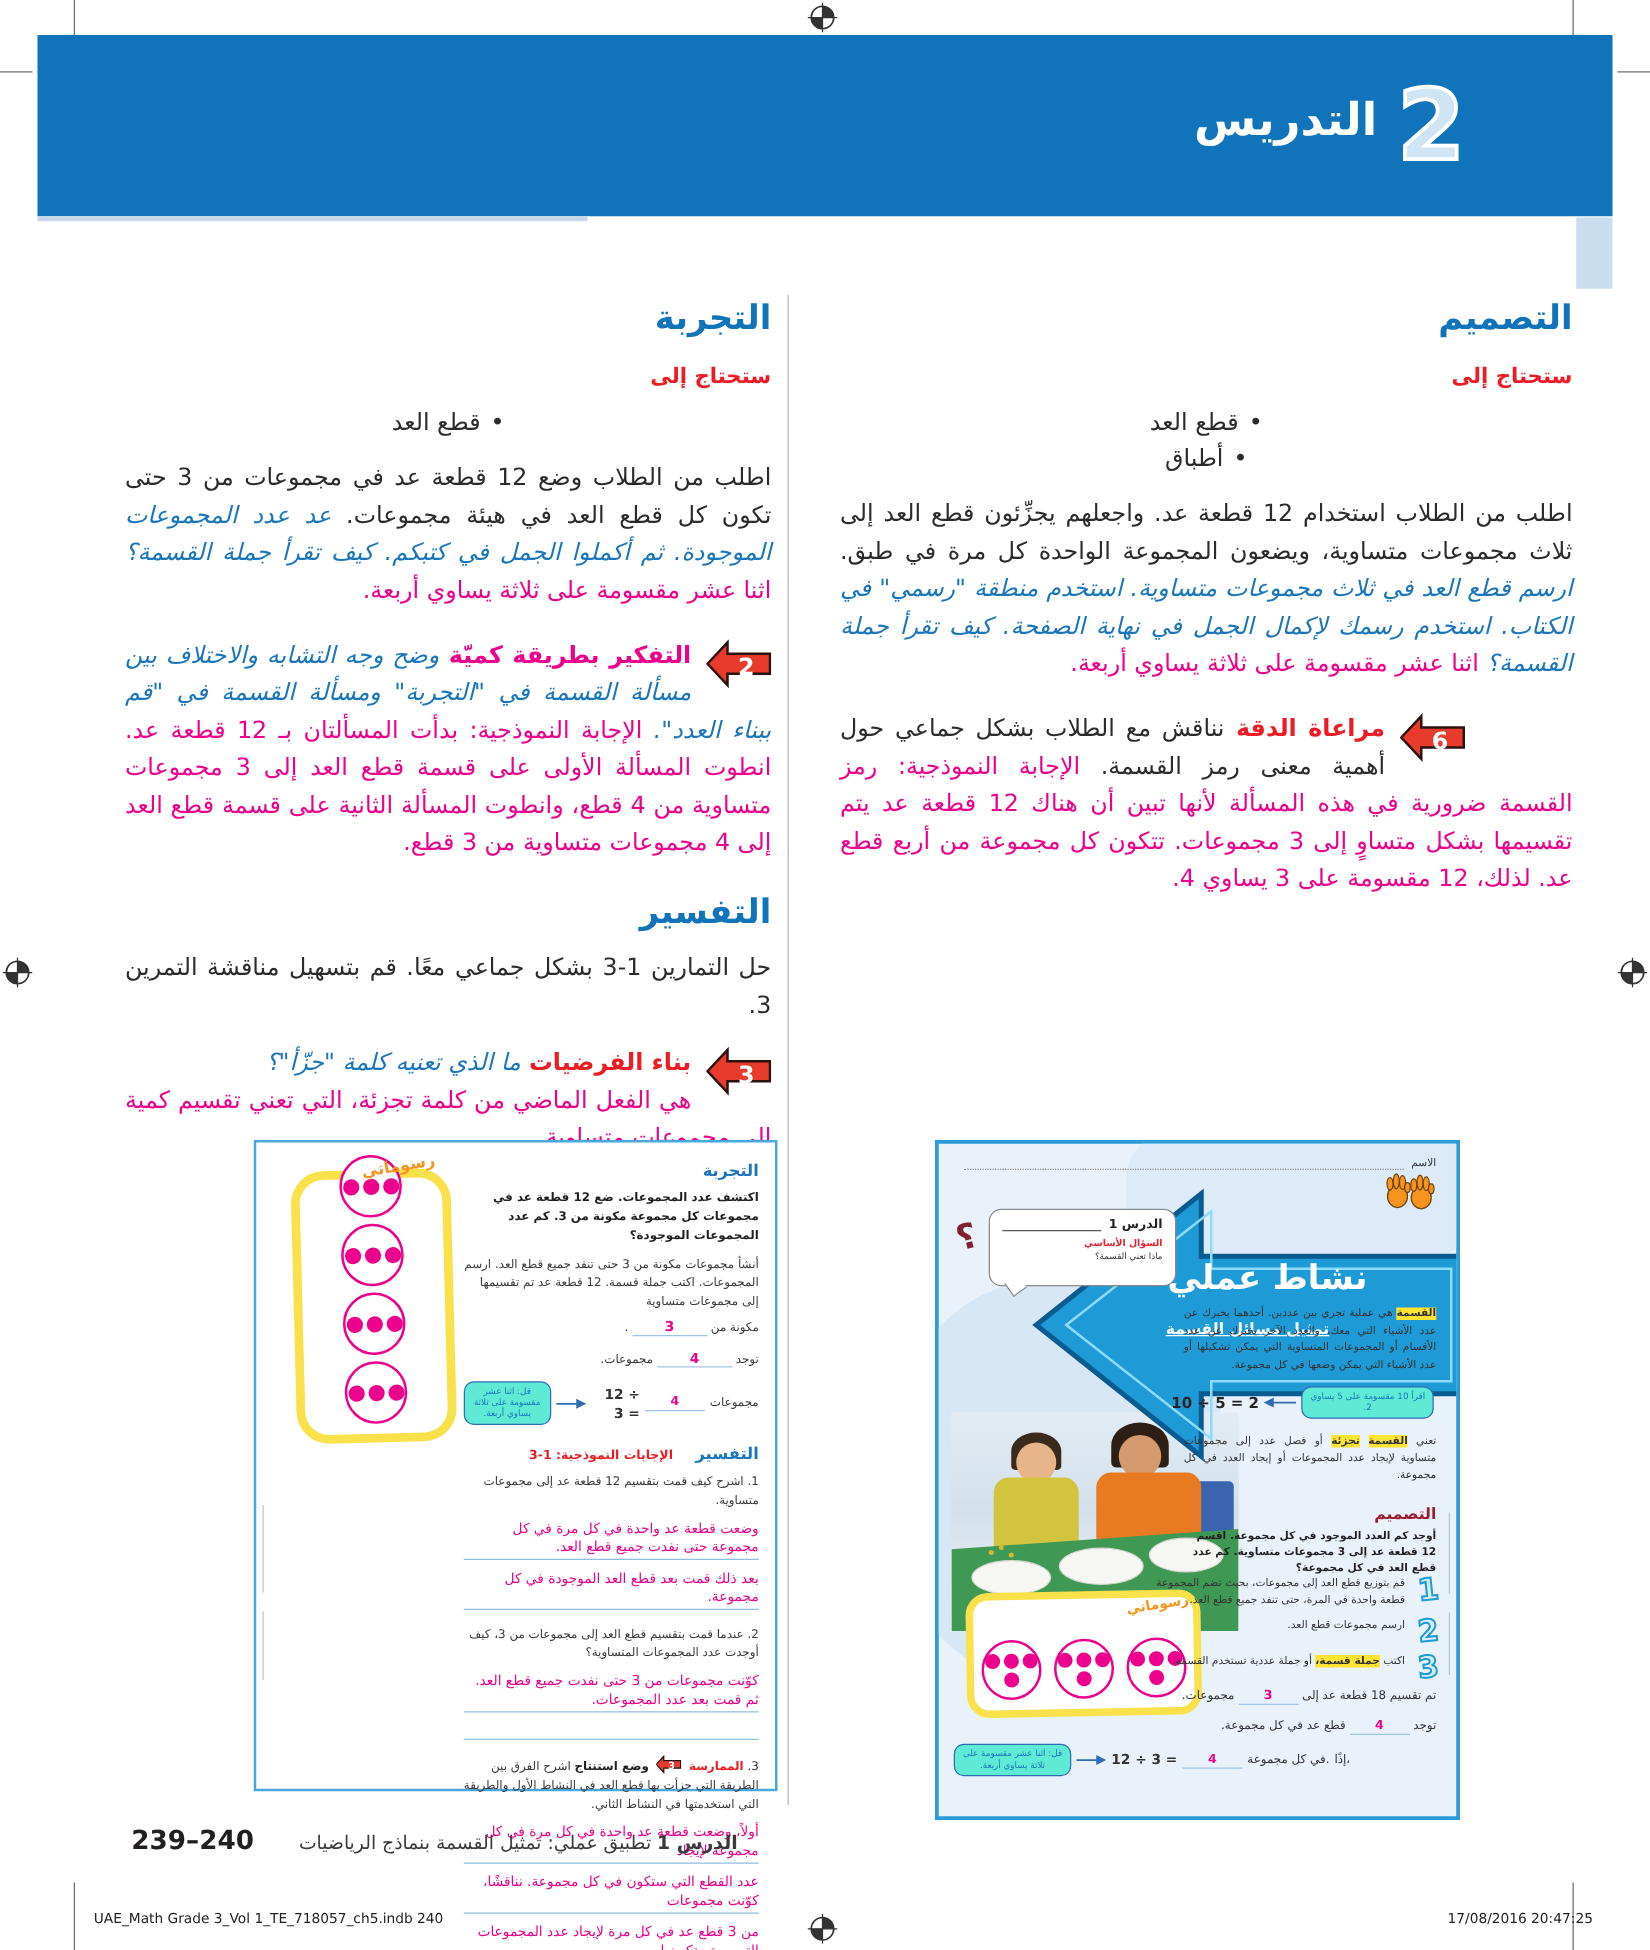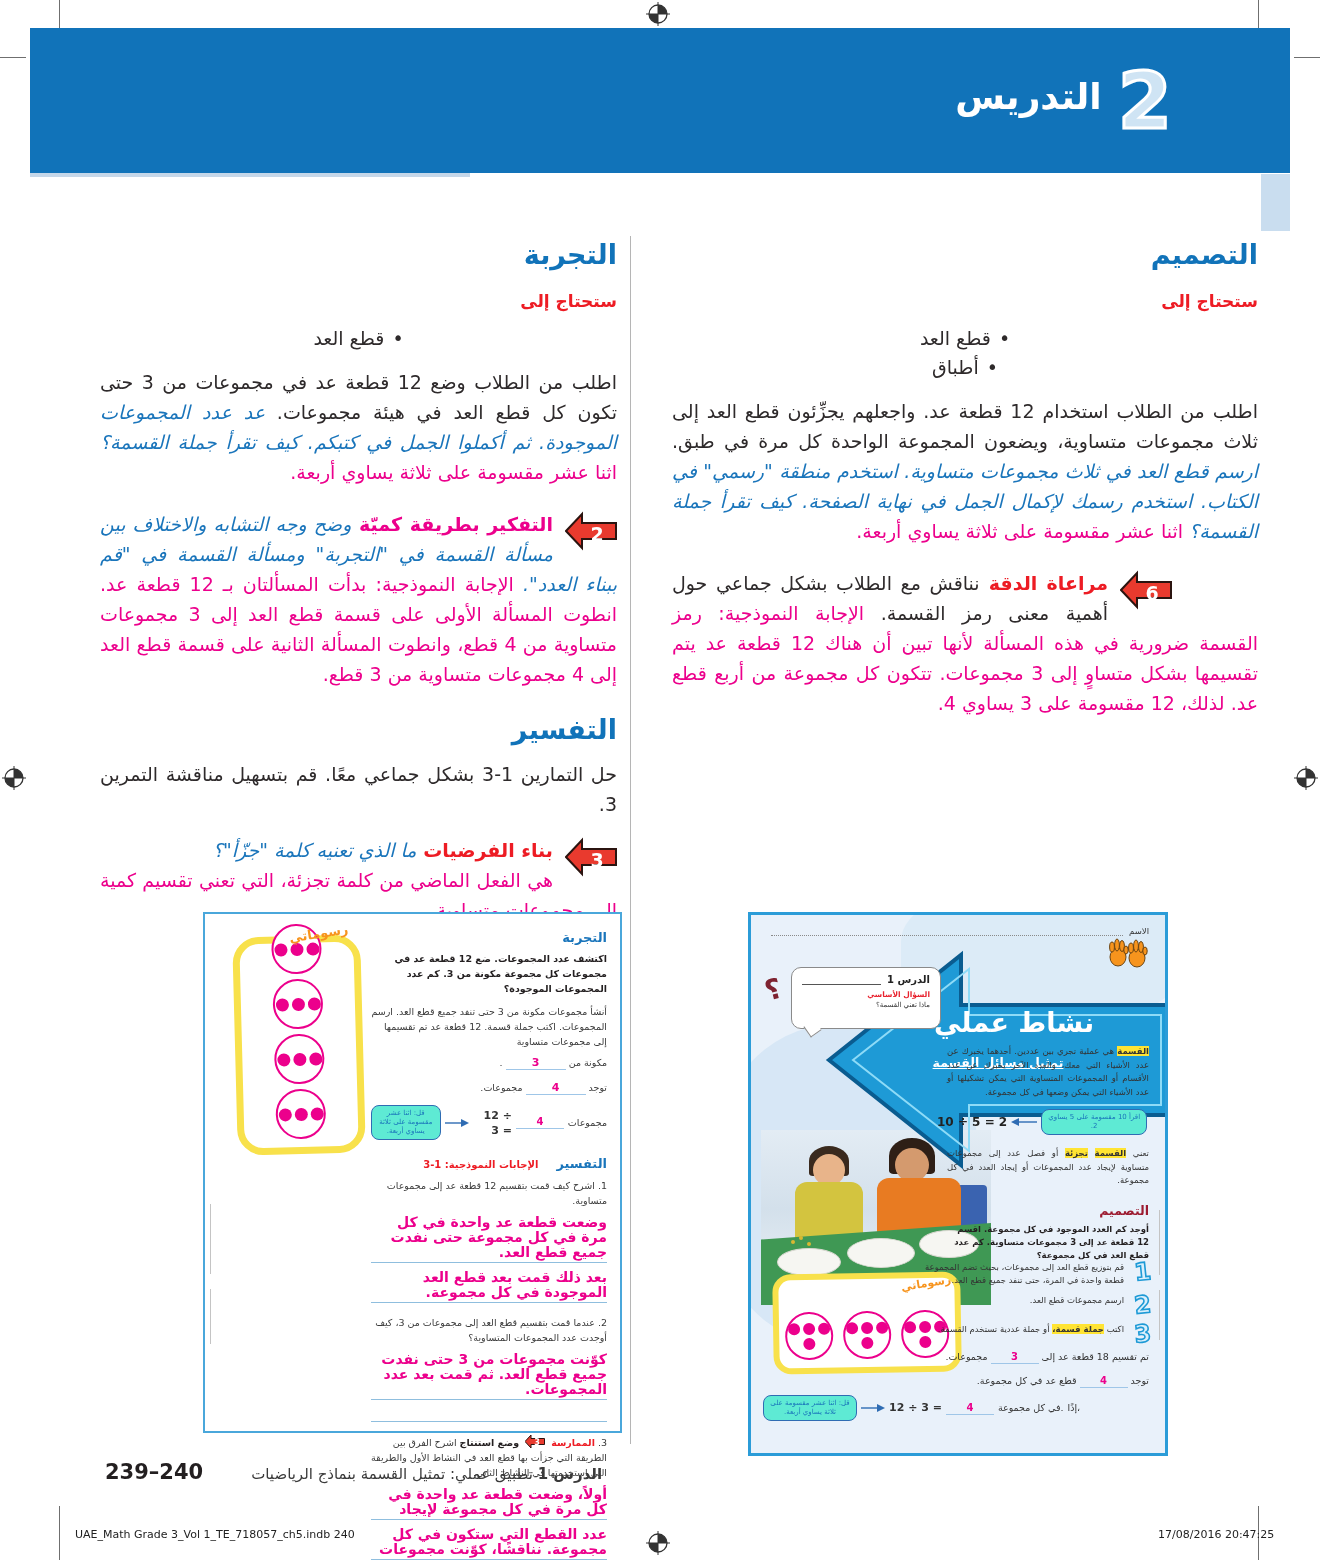--- a/index.html
+++ b/index.html
@@ -55,21 +55,21 @@
   .thumb-left{left:203px;top:912px;width:415px;height:517px;border:2px solid #4aa7db;}
   .sketch-v{position:absolute;left:30px;top:22px;width:128px;height:218px;border:7px solid #f8e14b;
             border-radius:26px;transform:rotate(-1.5deg);display:flex;flex-direction:column;
             align-items:center;justify-content:flex-end;gap:5px;padding-bottom:8px;box-sizing:border-box;}
   .sketch-v .dot-group{width:46px;height:46px;flex:0 0 46px;}
   .sketch-v .dot{width:13px;height:13px;}
   .sl-text{position:absolute;left:166px;top:16px;width:236px;direction:rtl;font-size:9.5px;
            line-height:15px;color:#3a3a3a;text-align:right;}
   .sl-text h4{margin:0 0 6px 0;color:#1a75bb;font-size:13px;}
   .s-bold{font-weight:bold;color:#231f20;}
-  .ans-line{border-bottom:1.3px solid #8fbede;color:#ec008c;font-weight:bold;font-size:14px;
+  .ans-line{border-bottom:1.3px solid #8fbede;color:#ec008c;font-weight:normal;font-size:11px;
             padding-bottom:2px;margin:7px 0 0 0;min-height:12px;}
   .eq-row{display:flex;direction:ltr;align-items:center;gap:4px;margin-top:10px;}
   .eq{font-weight:bold;color:#333;font-size:11px;direction:ltr;}
   .explain-head{display:flex;align-items:baseline;gap:18px;margin-top:16px;}
   .mini-badge{position:relative;display:inline-block;width:20px;height:15px;vertical-align:-3px;margin:0 3px;}
   .mini-badge b{position:absolute;left:6px;top:1px;width:12px;text-align:center;color:#fff;font-size:8px;}
   .vstub{position:absolute;width:1px;background:#c4c4c4;}
 
   
   .thumb-right{left:748px;top:912px;width:414px;height:538px;background:#e9f1fa;border:3px solid #2b9cd8;overflow:hidden;}
@@ -122,21 +122,21 @@
              line-height:20px;color:#333;z-index:4;text-align:right;}
   .sr-blanks .row{margin-bottom:4px;padding-right:4px;}
   .lc-row{display:flex;direction:ltr;align-items:center;gap:4px;margin-top:4px;}
   .sketch-h{position:absolute;left:22px;top:358px;width:188px;height:100px;border:6px solid #f8e14b;
             border-radius:18px;background:#fff;transform:rotate(-1deg);display:flex;align-items:flex-end;
             justify-content:center;gap:10px;padding-bottom:8px;box-sizing:border-box;z-index:3;}
   .sketch-h .dot-group{width:44px;height:44px;flex:0 0 44px;}
   .sketch-h .dot{width:12px;height:12px;}
 
   
-  .footer{position:absolute;left:105px;top:1460px;display:flex;align-items:baseline;gap:48px;}
+  .footer{position:absolute;left:105px;top:1460px;display:flex;align-items:baseline;gap:36px;}
   .pagenums{font-size:21px;font-weight:bold;color:#231f20;}
   .footer-lesson{direction:rtl;font-size:15px;color:#3a3a3a;}
   .printbar-file{position:absolute;left:75px;top:1528px;font-size:11px;color:#222;}
   .printbar-date{position:absolute;left:1158px;top:1528px;font-size:11px;color:#222;}
 </style>
 </head>
 <body>
 
 <svg width="0" height="0" style="position:absolute">
     <defs>

